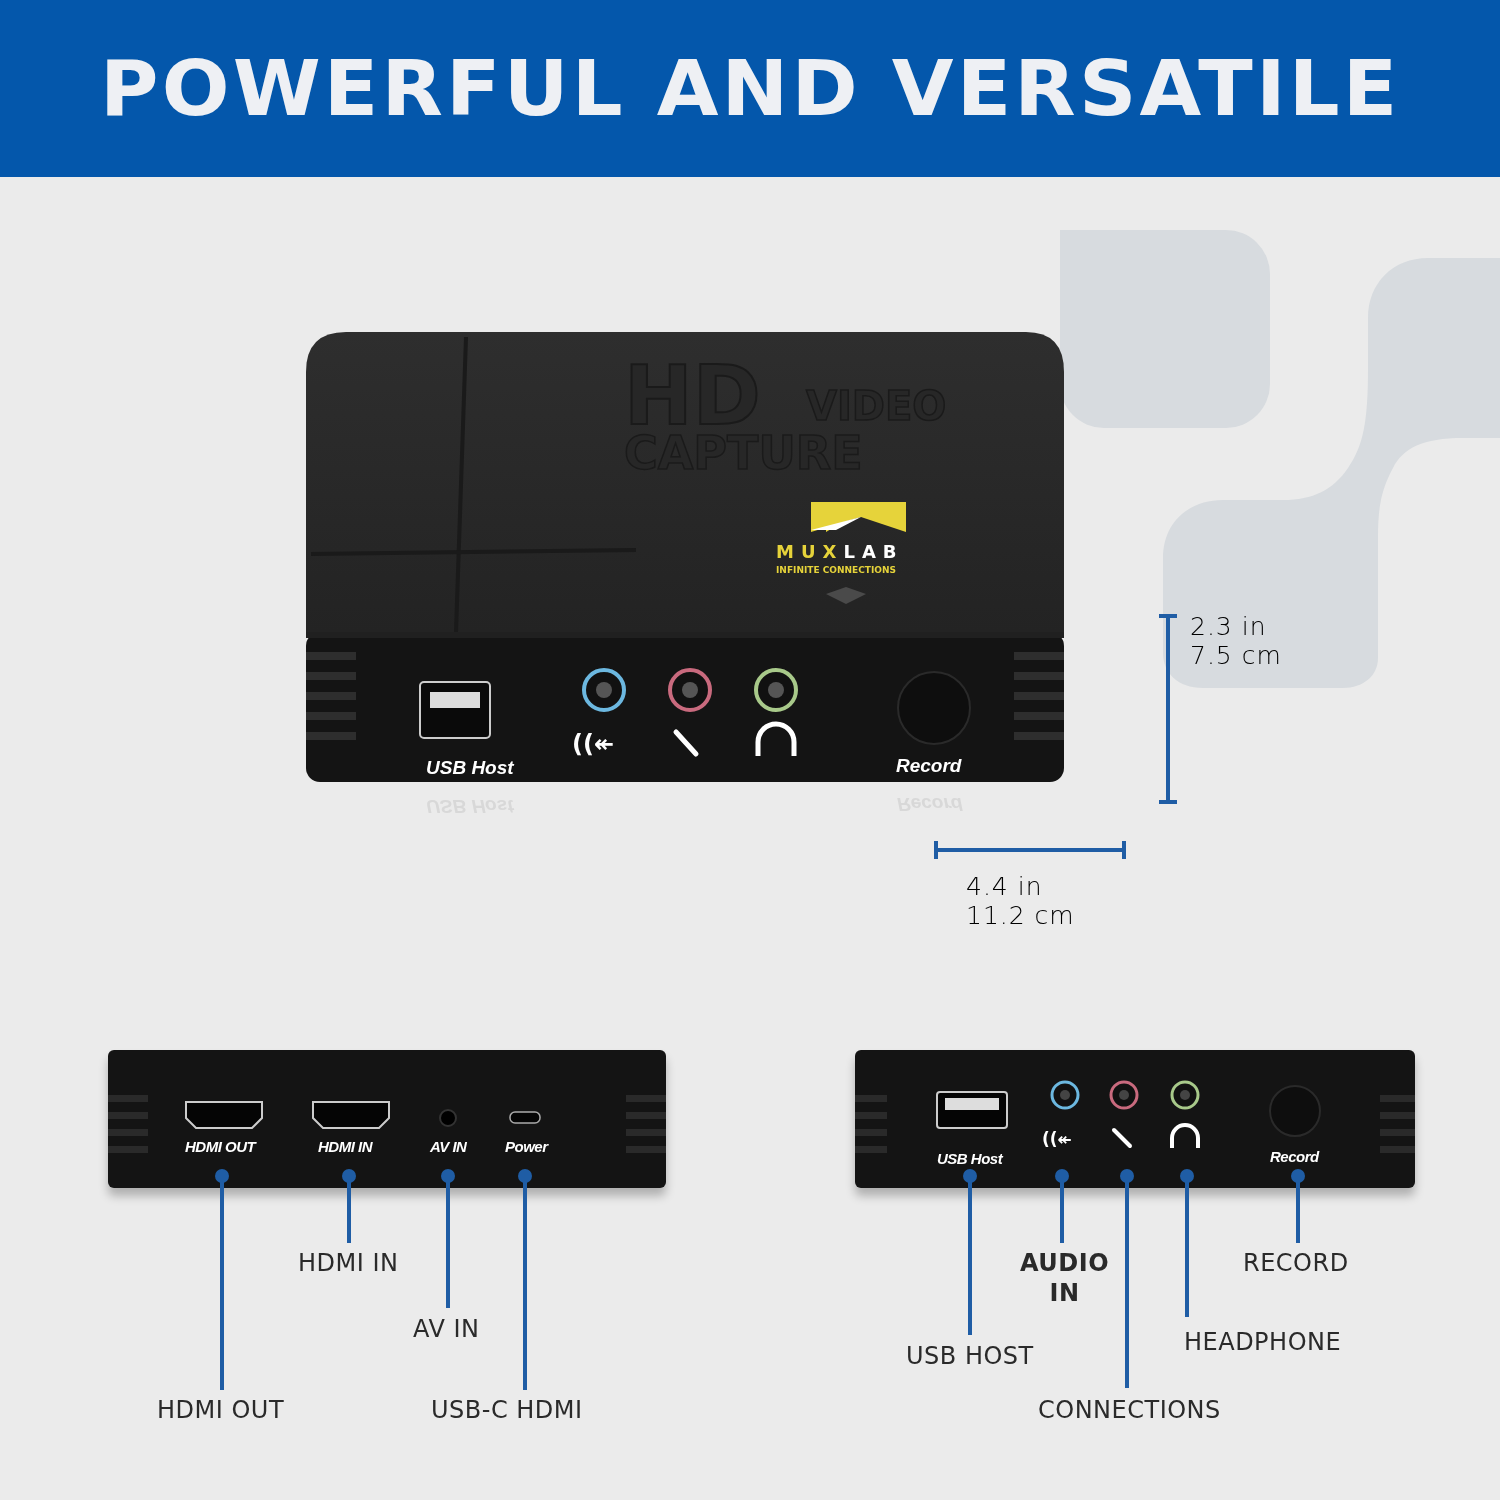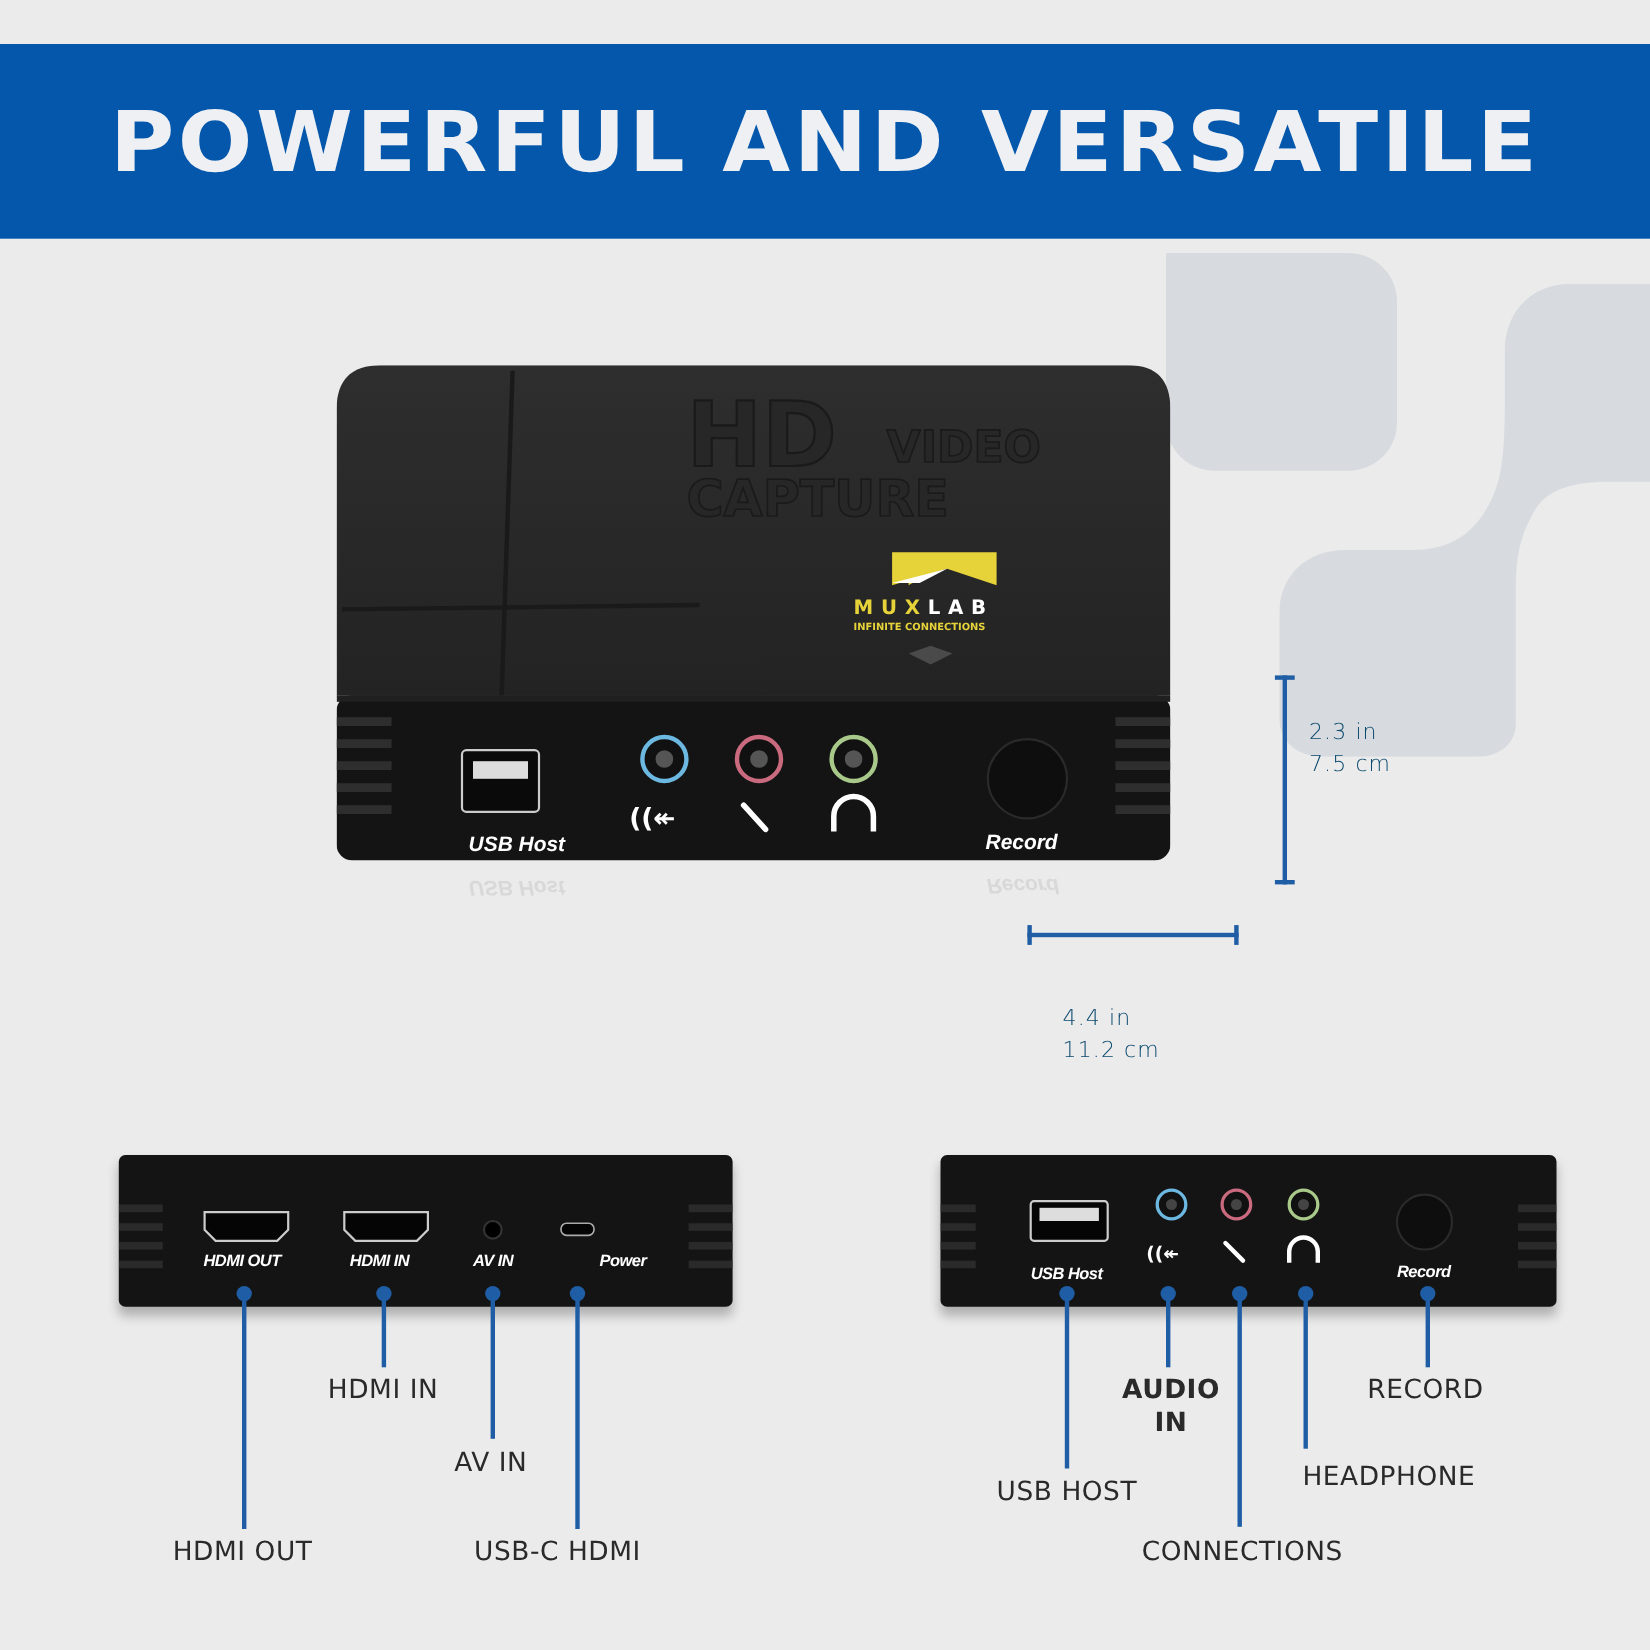--- a/index.html
+++ b/index.html
@@ -1,28 +1,28 @@
 <!DOCTYPE html>
 <html><head>
 <meta charset="utf-8">
 <style>
   * { box-sizing: border-box; margin: 0; padding: 0; }
   body { width: 1500px; height: 1500px; background: #ebebeb; position: relative; overflow: hidden; font-family: "Liberation Sans", sans-serif; }
-  .banner { position: absolute; left: 0; top: 0; width: 1500px; height: 177px; background: #0457ab; display: flex; align-items: center; justify-content: center; margin-top: 40px; }
+  .banner { position: absolute; left: 0; top: 0; width: 1500px; height: 177px; background: #0457ab; display: flex; align-items: center; justify-content: center; }
   .banner h1 { color: #eef0f4; font-family: "DejaVu Sans", sans-serif; font-weight: bold; font-size: 76px; letter-spacing: 3px; transform: scaleX(1.05); }
   .deco1 { position: absolute; left: 1060px; top: 230px; width: 210px; height: 198px; background: #d7dbdf; border-radius: 0 44px 44px 44px; }
   .deco2 { position: absolute; left: 1163px; top: 258px; width: 337px; height: 430px; }
   .device-main { position: absolute; left: 306px; top: 332px; width: 758px; height: 456px; }
   .measure-v { position: absolute; left: 1166px; top: 614px; width: 4px; height: 190px; background: #1f5da5; }
   .measure-v::before, .measure-v::after { content: ""; position: absolute; left: -7px; width: 18px; height: 4px; background: #1f5da5; }
   .measure-v::before { top: 0; } .measure-v::after { bottom: 0; }
   .measure-h { position: absolute; left: 934px; top: 848px; width: 192px; height: 4px; background: #1f5da5; }
   .measure-h::before, .measure-h::after { content: ""; position: absolute; top: -7px; width: 4px; height: 18px; background: #1f5da5; }
   .measure-h::before { left: 0; } .measure-h::after { right: 0; }
-  .mlabel { position: absolute; color: #0c4a6e; font-size: 20px; line-height: 29px; letter-spacing: 1px; font-family: "DejaVu Sans", sans-serif; font-weight: 300; margin-top: 39px; }
+  .mlabel { position: absolute; color: #000000; font-size: 25px; line-height: 29px; letter-spacing: 1px; font-family: "DejaVu Sans", sans-serif; font-weight: 300; }
   .panel { position: absolute; height: 138px; background: #141414; border-radius: 6px; box-shadow: 0 8px 10px rgba(0,0,0,0.25); }
   .callout { position: absolute; color: #2a2a2a; font-size: 24px; font-family: "DejaVu Sans", sans-serif; letter-spacing: 0.5px; text-align: center; line-height: 30px; white-space: nowrap; }
   .line { position: absolute; width: 4px; background: #1f5da5; }
   .dot { position: absolute; width: 14px; height: 14px; border-radius: 50%; background: #1f5da5; }
   .port-lbl { position: absolute; color: #fff; font-weight: bold; font-style: italic; font-size: 15px; white-space: nowrap; letter-spacing: -0.5px; }
 </style>
 </head>
 <body>
 
 <div class="banner">
@@ -108,21 +108,21 @@
         <rect x="518" y="96" width="40" height="7"></rect>
     </g>
     <path d="M78 52 H154 V68 L144 78 H88 L78 68 Z" fill="#050505" stroke="#ccc" stroke-width="2"></path>
     <path d="M205 52 H281 V68 L271 78 H215 L205 68 Z" fill="#050505" stroke="#ccc" stroke-width="2"></path>
     <circle cx="340" cy="68" r="8" fill="#000" stroke="#333" stroke-width="2"></circle>
     <rect x="402" y="62" width="30" height="11" rx="5" fill="#050505" stroke="#aaa" stroke-width="1.5"></rect>
   </svg>
   <span class="port-lbl" style="left:77px;top:88px;">HDMI OUT</span>
   <span class="port-lbl" style="left:210px;top:88px;">HDMI IN</span>
   <span class="port-lbl" style="left:322px;top:88px;">AV IN</span>
-  <span class="port-lbl" style="left:397px;top:88px;margin-left:40px;">Power</span>
+  <span class="port-lbl" style="left:397px;top:88px;">Power</span>
 </div>
 
 <div class="dot" style="left:215px;top:1169px;"></div>
 <div class="line" style="left:220px;top:1175px;height:215px;"></div>
 <div class="callout" style="left:157px;top:1395px;">HDMI OUT</div>
 
 <div class="dot" style="left:342px;top:1169px;"></div>
 <div class="line" style="left:347px;top:1175px;height:68px;"></div>
 <div class="callout" style="left:298px;top:1248px;">HDMI IN</div>
 

